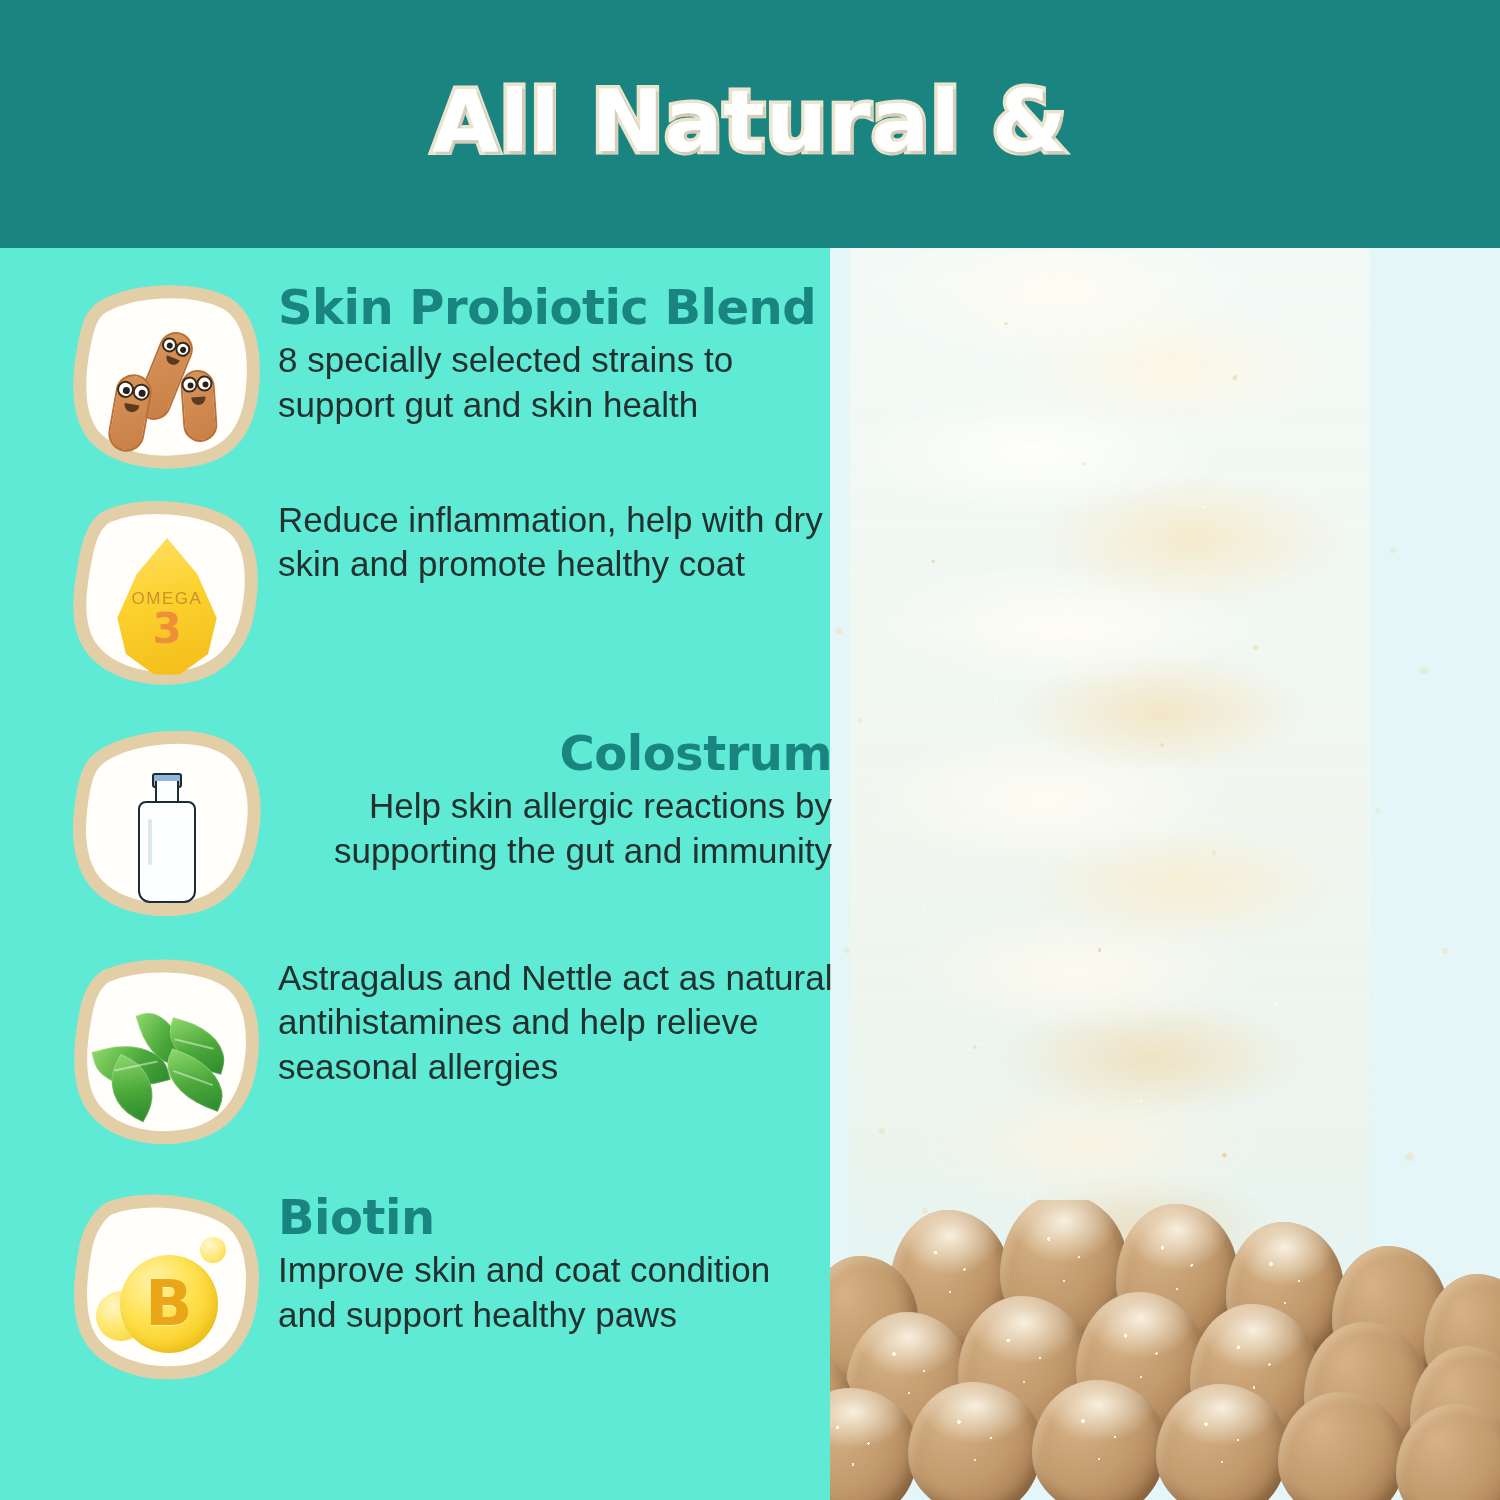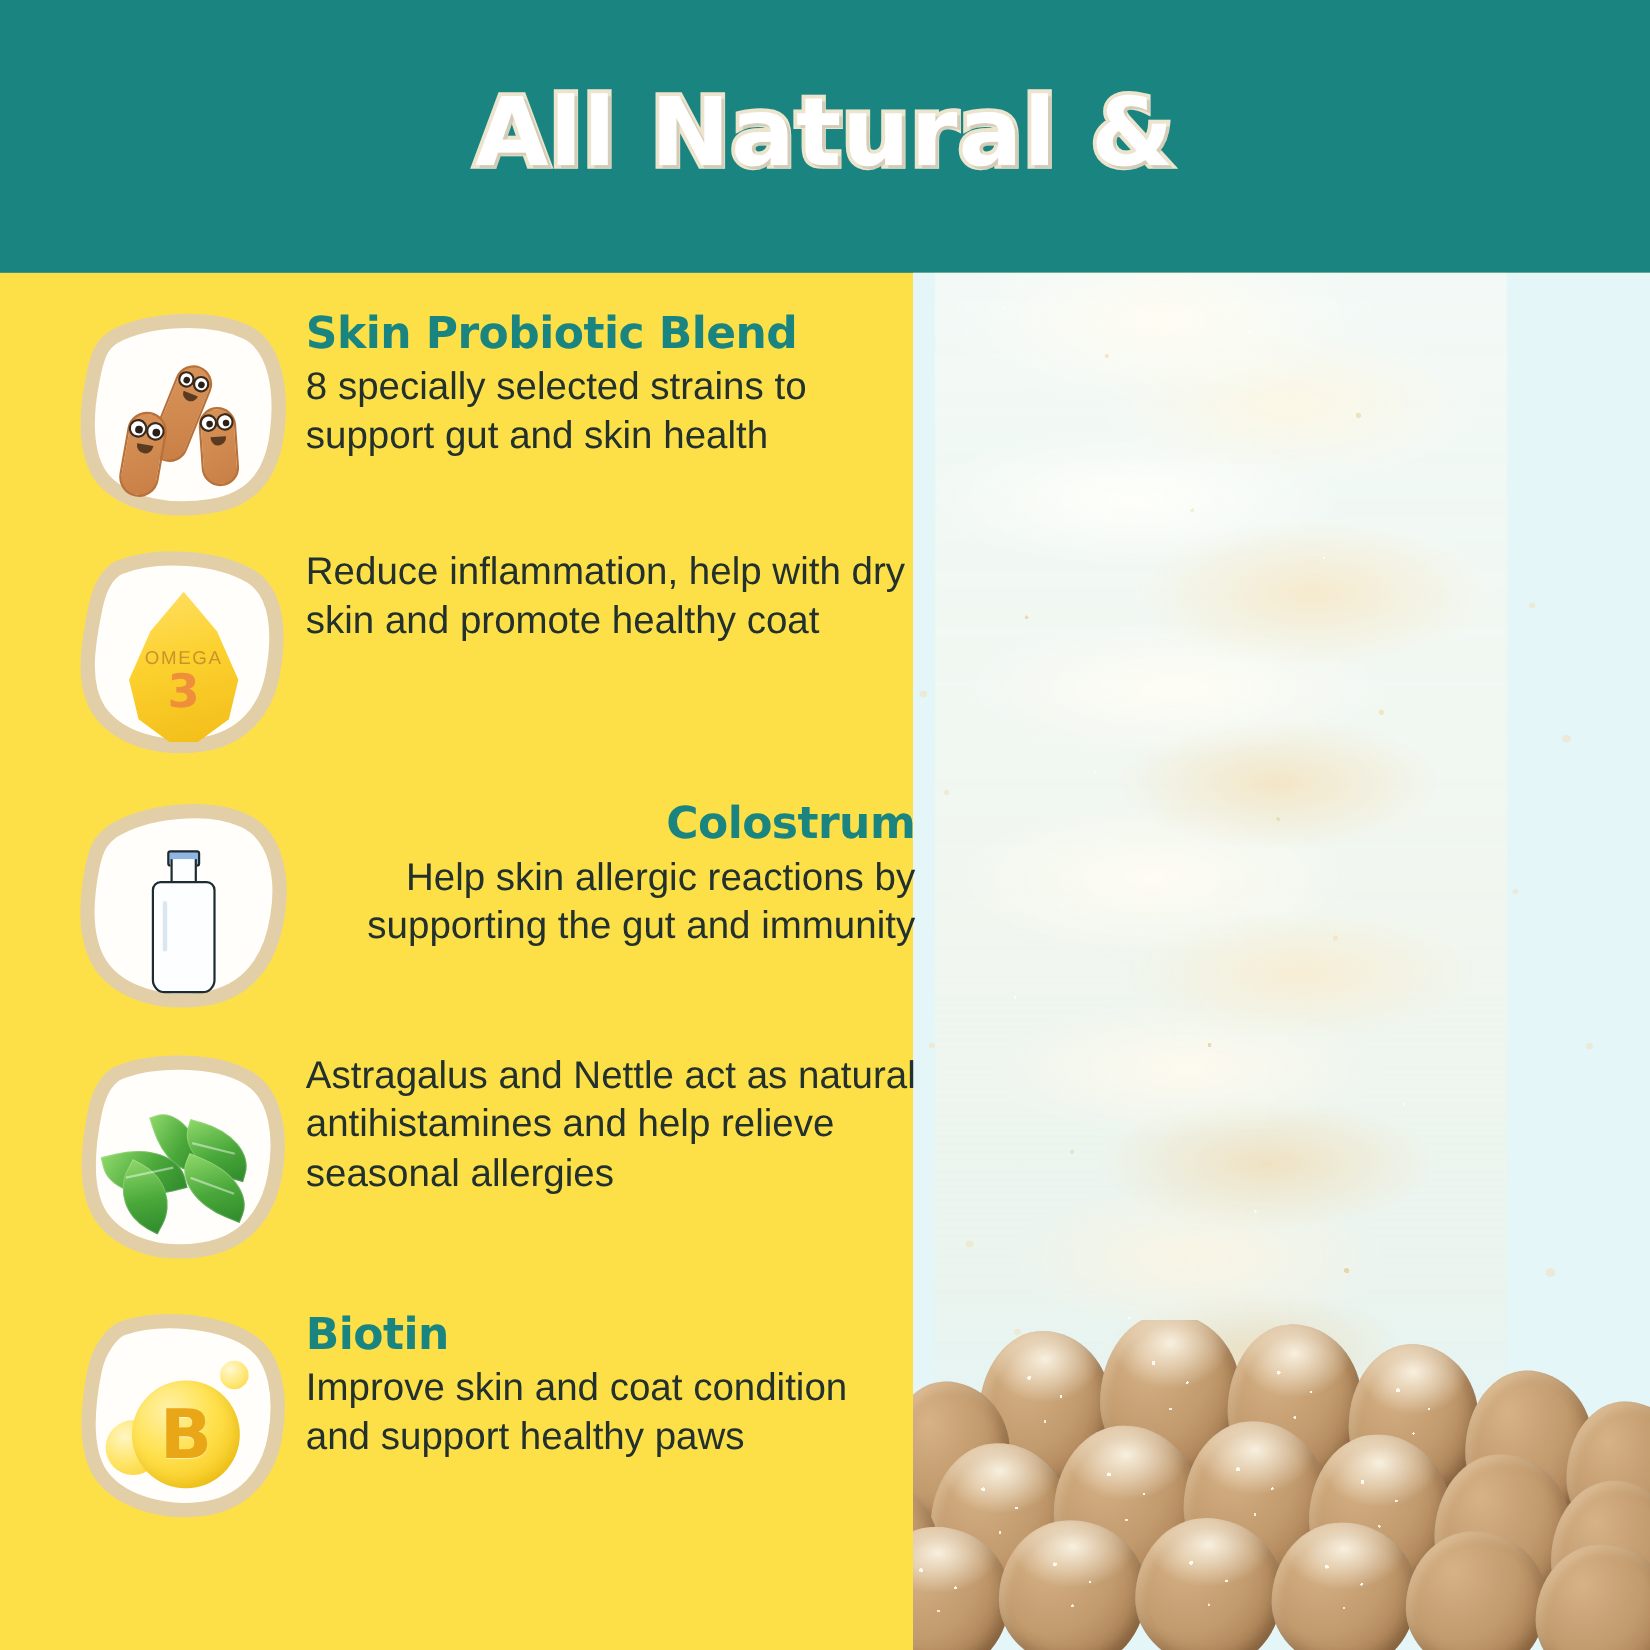--- a/index.html
+++ b/index.html
@@ -6,21 +6,21 @@
 
   html, body {
     width:1500px; height:1500px;
     overflow:hidden;
     font-family:"Liberation Sans", sans-serif;
   }
 
   #page {
     position:relative;
     width:1500px; height:1500px;
-    background:#fde047;
+    background:#5eead4;
     overflow:hidden;
   }
 
   
   .banner {
     position:absolute;
     left:0; top:0;
     width:1500px; height:248px;
     background:#1a8580;
     overflow:hidden;
@@ -163,21 +163,21 @@
   .blob .art {
     position:absolute;
     left:0; top:16px; width:190px; height:190px;
     display:flex; align-items:center; justify-content:center;
   }
 
   .ftext { padding-left:16px; padding-top:6px; max-width:570px; }
   .ftitle {
     font-family:"DejaVu Sans", sans-serif;
     font-weight:bold;
-    font-size:40px;
+    font-size:48px;
     color:#1a8580;
     letter-spacing:-.5px;
     line-height:1.05;
     margin-bottom:6px;
   }
   .fdesc {
     font-family:"Liberation Sans", sans-serif;
     font-size:35px;
     color:#22302e;
     line-height:1.27;

